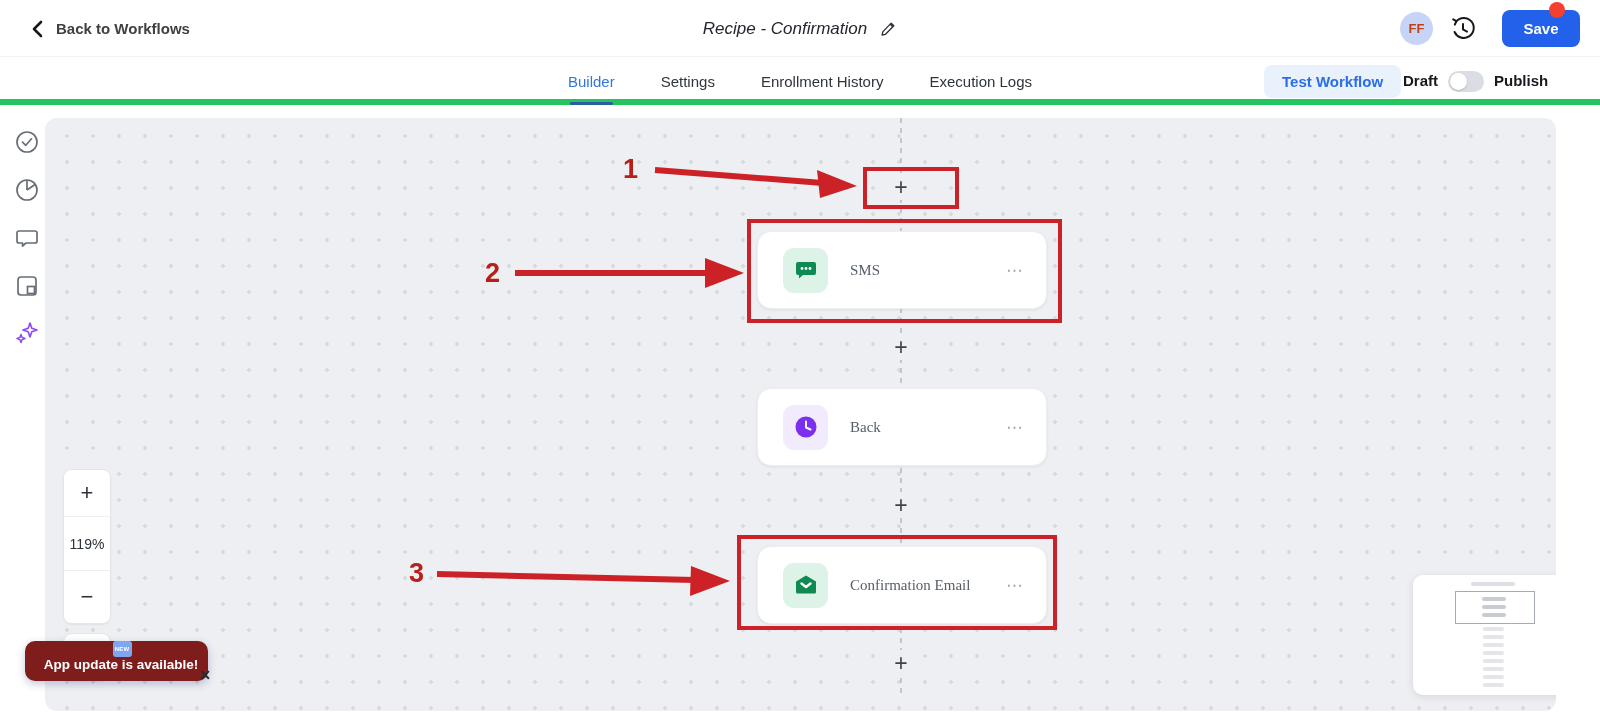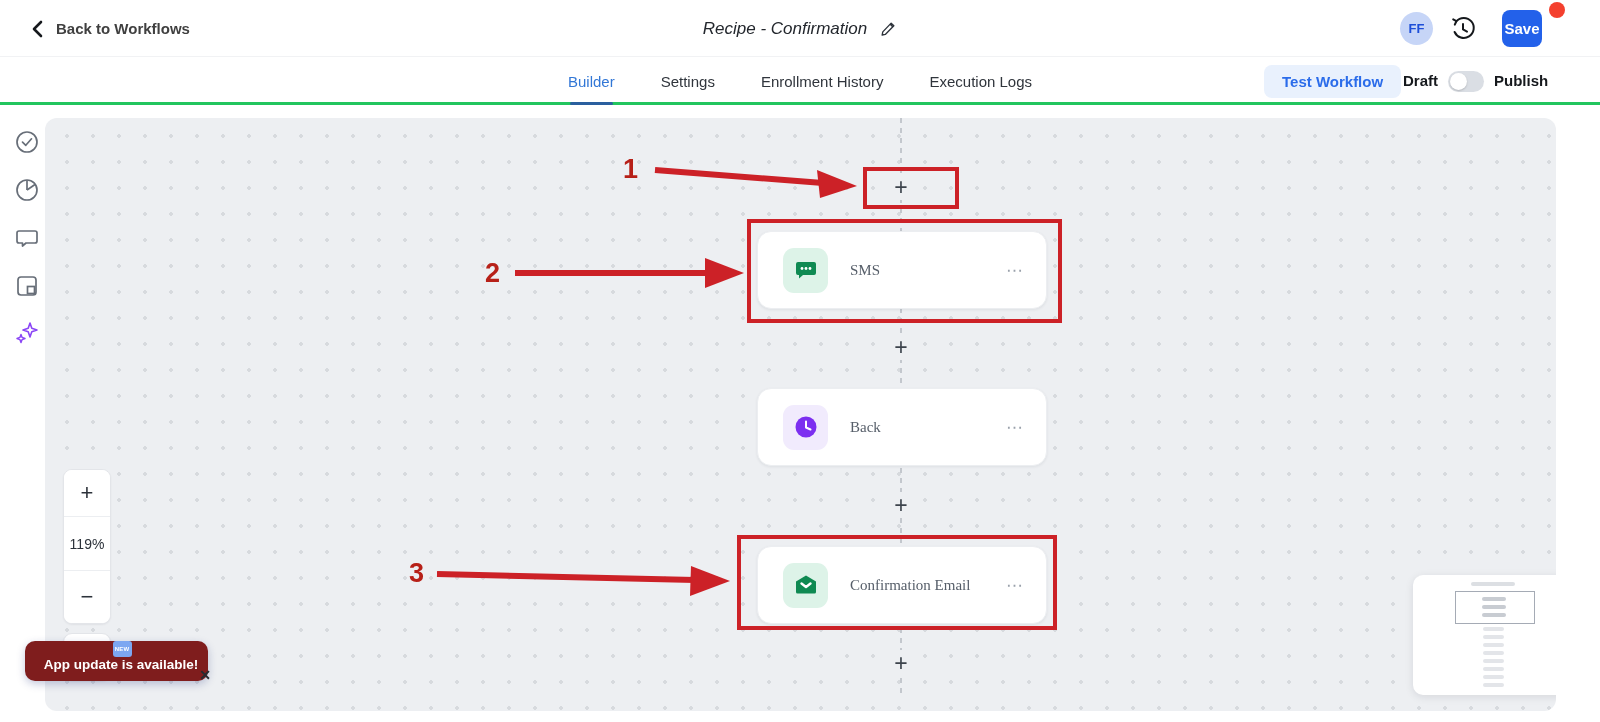--- a/index.html
+++ b/index.html
@@ -6,28 +6,28 @@
   html,body { width:1600px; height:722px; overflow:hidden; background:#fff;
     font-family:"Liberation Sans", sans-serif; color:#1d2430; }
 
   
   .topbar { position:relative; height:57px; background:#fff; border-bottom:1px solid #f1f2f4; }
   .back { position:absolute; left:30px; top:0; height:57px; display:flex; align-items:center; gap:10px; cursor:pointer; }
   .back-label { font-size:15px; font-weight:600; color:#404040; }
   .title-wrap { position:absolute; left:0; right:0; top:0; height:57px; display:flex; align-items:center; justify-content:center; gap:12px; pointer-events:none;font-style:italic; }
   .page-title { font-size:17px; color:#23272d; }
   .avatar { position:absolute; left:1400px; top:12px; width:33px; height:33px; border-radius:50%;
-    background:#c6d5f7; color:#1d4ed8; font-size:13px; font-weight:600; display:flex; align-items:center; justify-content:center; }
+    background:#c6d5f7; color:#c2410c; font-size:13px; font-weight:600; display:flex; align-items:center; justify-content:center; }
   .history-btn { position:absolute; left:1450px; top:16px; width:26px; height:26px; cursor:pointer; }
-  .save-btn { position:absolute; left:1502px; top:10px; width:40px; height:37px; background:#2361ea; color:#fff;
+  .save-btn { position:absolute; left:1502px; top:10px; width:78px; height:37px; background:#2361ea; color:#fff;
     font-size:15px; font-weight:600; border:none; border-radius:8px; cursor:pointer; }
   .save-dot { position:absolute; left:1549px; top:2px; width:16px; height:16px; border-radius:50%; background:#f4402e; }
 
   
-  .tabbar { position:relative; height:48px; background:#fff; border-bottom:3px solid #22c55e; }
+  .tabbar { position:relative; height:48px; background:#fff; border-bottom:6px solid #22c55e; }
   .tabs { position:absolute; left:0; right:0; top:0; height:48px; display:flex; justify-content:center; gap:46px; }
   .tab { position:relative; height:48px; display:flex; align-items:center; font-size:15px; color:#30353c; cursor:pointer; }
   .tab.active { color:#3277d6; }
   .tab.active::after { content:""; position:absolute; left:2px; right:2px; bottom:0; height:3px; background:#2a5f9e; border-radius:2px; }
   .test-btn { position:absolute; left:1264px; top:8px; height:33px; padding:0 18px; background:#e9f1fd; color:#2b6cea;
     border:none; border-radius:8px; font-size:15px; font-weight:600; cursor:pointer; }
   .draft-label { position:absolute; left:1403px; top:15px; font-size:15px; font-weight:600; color:#16191d; }
   .toggle { position:absolute; left:1448px; top:14px; width:36px; height:21px; background:#dadee4; border-radius:11px; cursor:pointer; }
   .toggle-knob { position:absolute; left:2px; top:2px; width:17px; height:17px; background:#fff; border-radius:50%; box-shadow:0 1px 2px rgba(0,0,0,.18); }
   .publish-label { position:absolute; left:1494px; top:15px; font-size:15px; font-weight:600; color:#16191d; }

